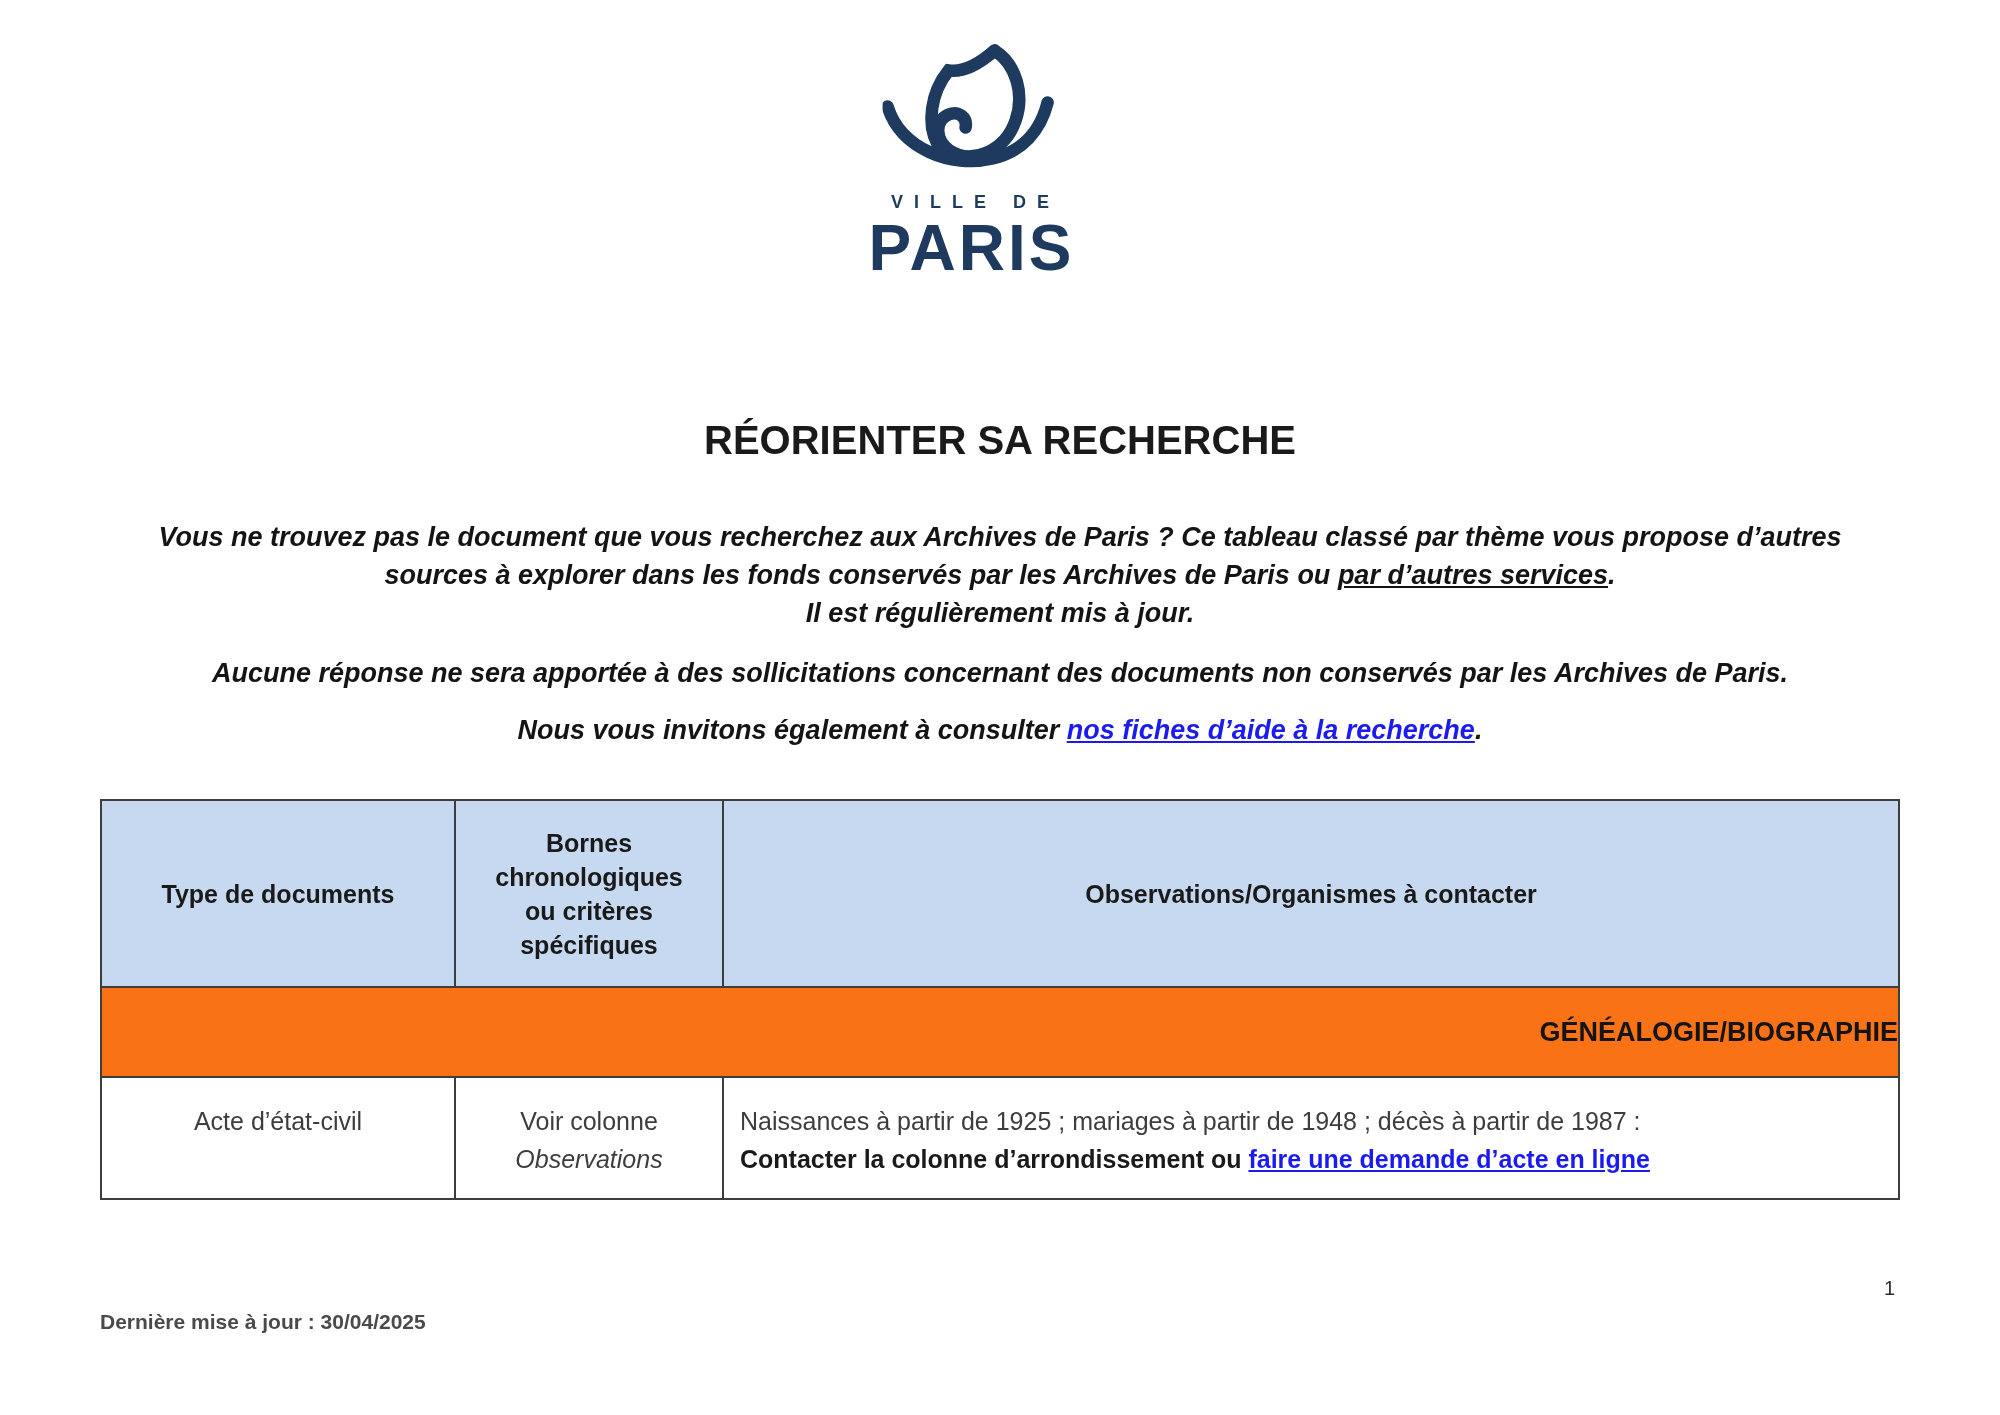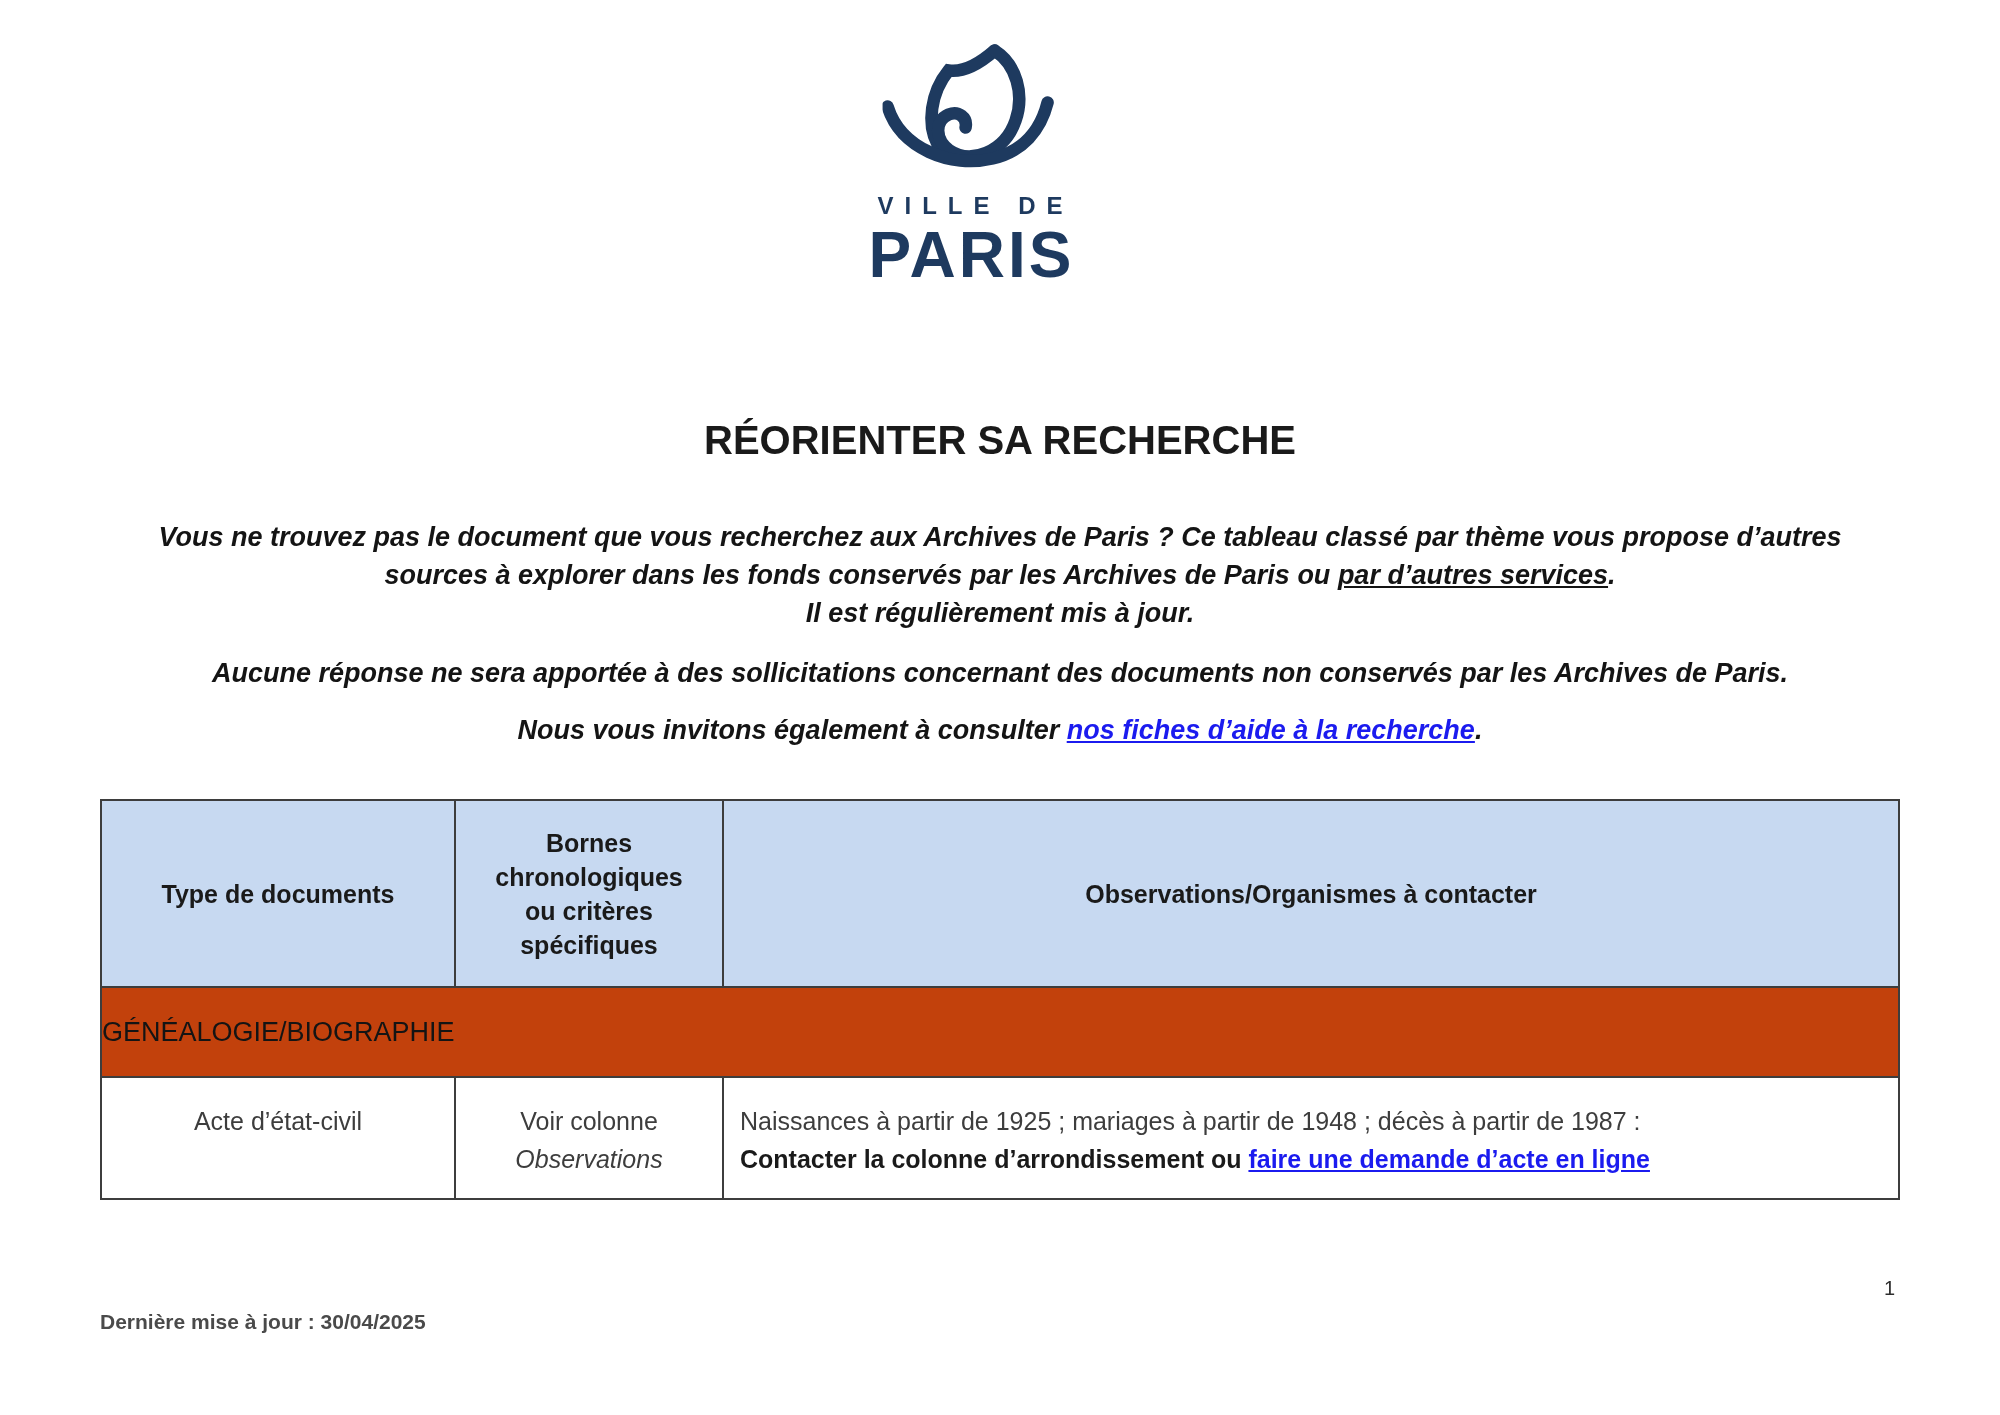--- a/index.html
+++ b/index.html
@@ -12,21 +12,21 @@
   .page { position:absolute; inset:0; background:#ffffff; }
 
   
   .logo-block {
     position:absolute; top:40px; left:50%;
     transform:translateX(calc(-50% - 30px));
     text-align:center; color:#1e3a5f;
   }
   .logo-mark { display:block; margin:0 auto; }
   .logo-line1 {
-    margin-top:12px; font-size:24px; font-weight:600;
+    margin-top:12px; font-size:18px; font-weight:600;
     letter-spacing:11px; padding-left:11px; color:#1e3a5f;
   }
   .logo-line2 {
     margin-top:2px; font-size:64px; font-weight:800;
     letter-spacing:3px; padding-left:3px; color:#1e3a5f; line-height:1.05;
   }
 
   
   .doc-title {
     position:absolute; top:418px; left:0; width:100%;
@@ -53,22 +53,22 @@
   }
   .doc-table th, .doc-table td { border:2px solid #3d3d3d; }
   .doc-table col.c1 { width:354px; }
   .doc-table col.c2 { width:268px; }
   .doc-table th {
     background:#c7d9f1; height:187px; vertical-align:middle;
     text-align:center; font-size:25px; font-weight:bold;
     line-height:34px; color:#1a1a1a; padding:10px 28px;
   }
   .doc-table td.section-row {
-    background:#c2410c; height:90px; text-align:left;
-    vertical-align:middle; font-size:27px; font-weight:normal; color:#141414;
+    background:#f97316; height:90px; text-align:right;
+    vertical-align:middle; font-size:27px; font-weight:bold; color:#141414;
   }
   .doc-table tr.data-row td {
     background:#ffffff; height:122px; vertical-align:top;
     font-size:25px; color:#3d3d3d; padding-top:24px; line-height:38px;margin-left:16px;
   }
   .doc-table td.cell-center { text-align:center; }
   .doc-table td.cell-obs { text-align:left; padding-left:16px; padding-right:8px; }
   .obs-bold { font-weight:bold; color:#1a1a1a; }
   .obs-link { font-weight:bold; color:#1b1bef; text-decoration:underline; cursor:pointer; }
   .italic { font-style:italic; }

